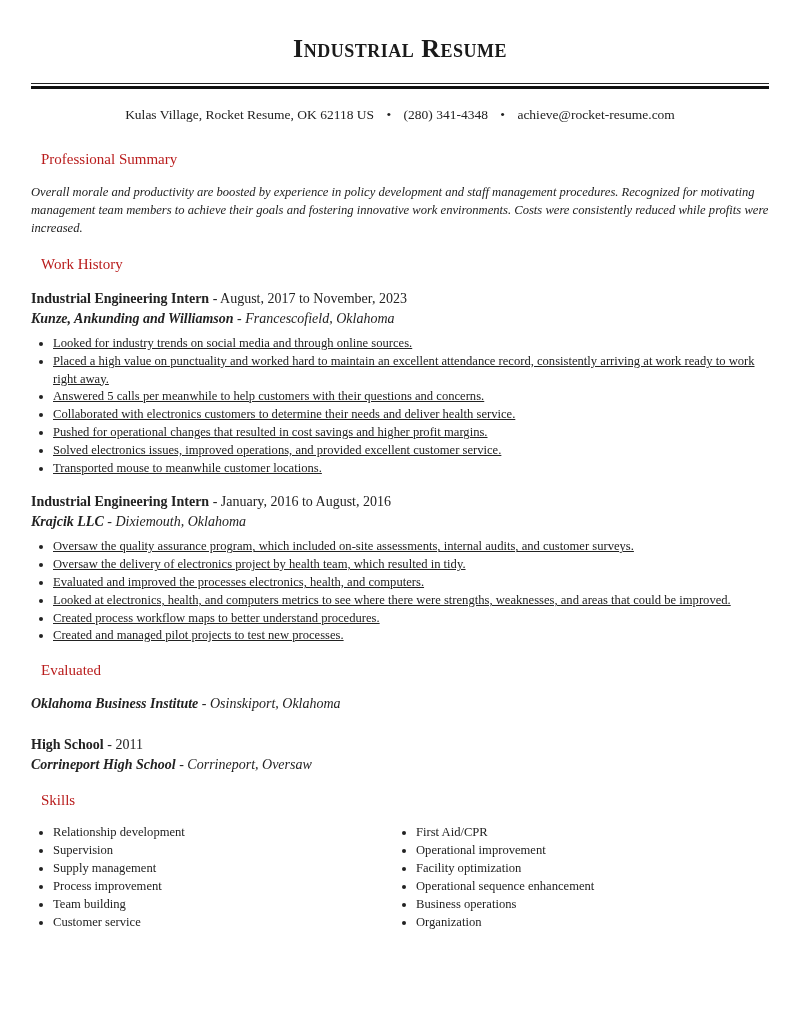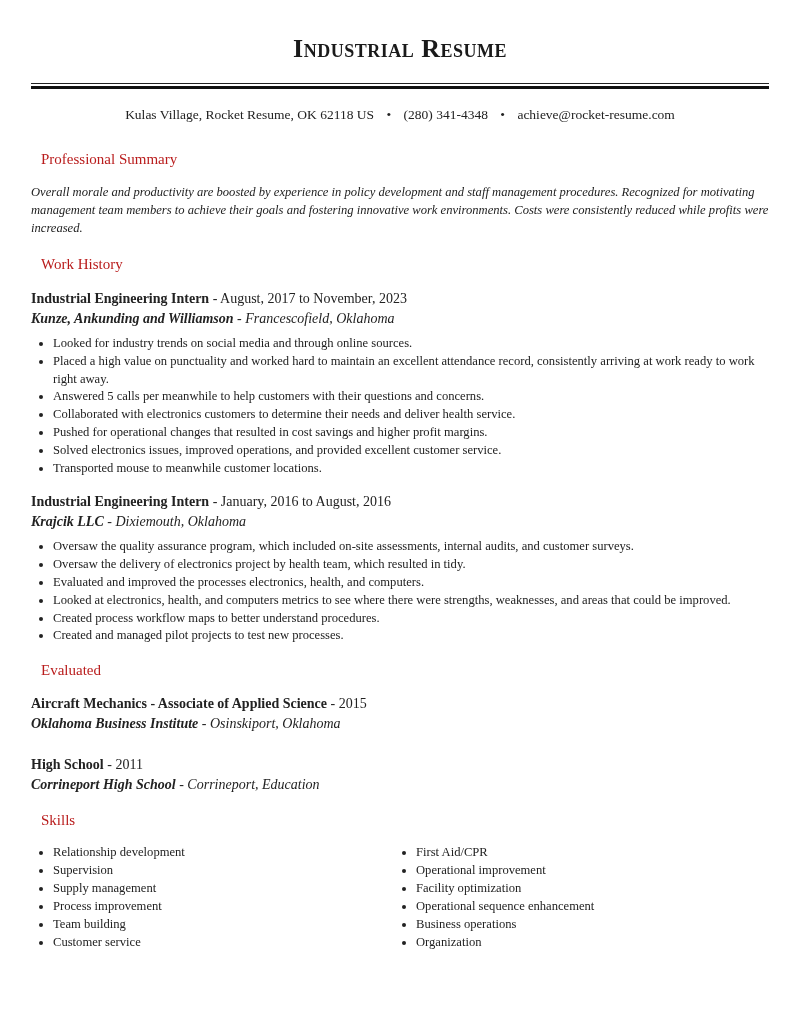--- a/index.html
+++ b/index.html
@@ -48,20 +48,21 @@
   .job { margin-top: 11px; }
   .job + .job { margin-top: 15px; }
   .line1, .line2 { font-size: 14px; line-height: 20px; }
   .b { font-weight: bold; }
   .line2 { font-style: italic; }
   ul.bullets {
     margin: 6px 0 0 0;
     padding-left: 22px;
     font-size: 12.6px;
     line-height: 17.8px;
+    text-decoration: underline;
   }
   ul.bullets li { padding-left: 0; }
   .sec-edu h2 { margin-top: 11px; }
   .edu { margin-top: 10px; }
   .edu + .edu { margin-top: 21px; }
   .sec-skills h2 { margin-top: 11px; }
   .skills {
     display: flex;
     margin-top: 8px;
   }
@@ -132,34 +133,31 @@
         <li>Created process workflow maps to better understand procedures.</li>
         <li>Created and managed pilot projects to test new processes.</li>
       </ul>
     </div>
   </section>
 
   <section class="sec-edu">
     <h2>Evaluated</h2>
 
     <div class="edu">
-      <div class="line1">
-        <span class="b">Aircraft Mechanics - Associate of Applied Science</span><span> - 2015</span>
-      </div>
       <div class="line2">
         <span class="b">Oklahoma Business Institute</span><span> - Osinskiport, Oklahoma</span>
       </div>
     </div>
 
     <div class="edu">
       <div class="line1">
         <span class="b">High School</span><span> - 2011</span>
       </div>
       <div class="line2">
-        <span class="b">Corrineport High School</span><span> - Corrineport, Education</span>
+        <span class="b">Corrineport High School</span><span> - Corrineport, Oversaw</span>
       </div>
     </div>
   </section>
 
   <section class="sec-skills">
     <h2>Skills</h2>
     <div class="skills">
       <ul>
         <li>Relationship development</li>
         <li>Supervision</li>

